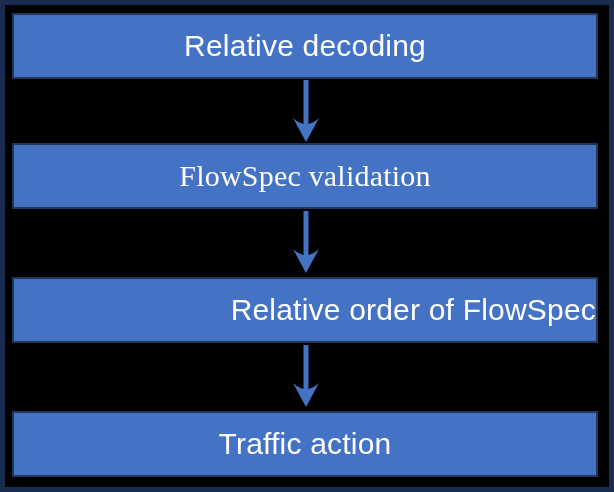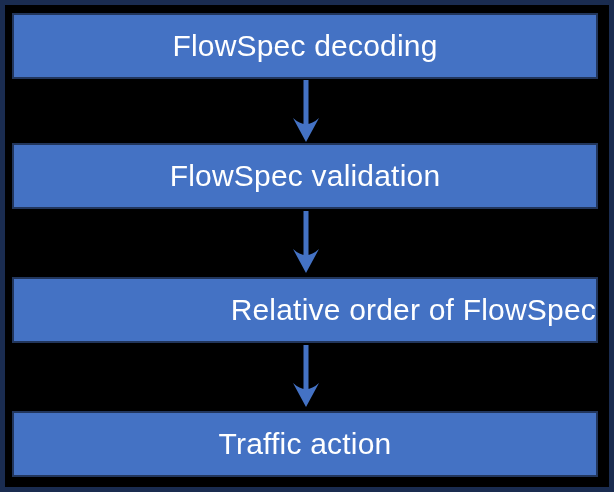--- a/index.html
+++ b/index.html
@@ -43,29 +43,29 @@
   }
   .arrow line { stroke: var(--arrowcolor, #4472c4); stroke-width: 5; }
   .arrow path { fill: var(--arrowcolor, #4472c4); }
 </style>
 </head>
 <body>
 
 <div class="canvas" style="--bg: #000000; --frame: #1a2c50; --boxfill: #4472c4; --boxborder: #22365c; --arrowcolor: #4472c4; --textcolor: #ffffff;">
 
   <div class="node" style="top: 8px;">
-    <span>FlowSpec decoding</span>
+    <span>Relative decoding</span>
   </div>
 
   <svg class="arrow" style="top: 75px;" viewBox="0 0 26 62">
     <line x1="13" y1="0" x2="13" y2="50"></line>
     <path d="M13 62 L0 38 Q13 50 26 38 Z"></path>
   </svg>
 
-  <div class="node" style="top: 138px;">
+  <div class="node" style="top: 138px; font-family: Liberation Serif, serif;">
     <span>FlowSpec validation</span>
   </div>
 
   <svg class="arrow" style="top: 206px;" viewBox="0 0 26 62">
     <line x1="13" y1="0" x2="13" y2="50"></line>
     <path d="M13 62 L0 38 Q13 50 26 38 Z"></path>
   </svg>
 
   <div class="node" style="top: 272px; justify-content: flex-end;">
     <span>Relative order of FlowSpec</span>

